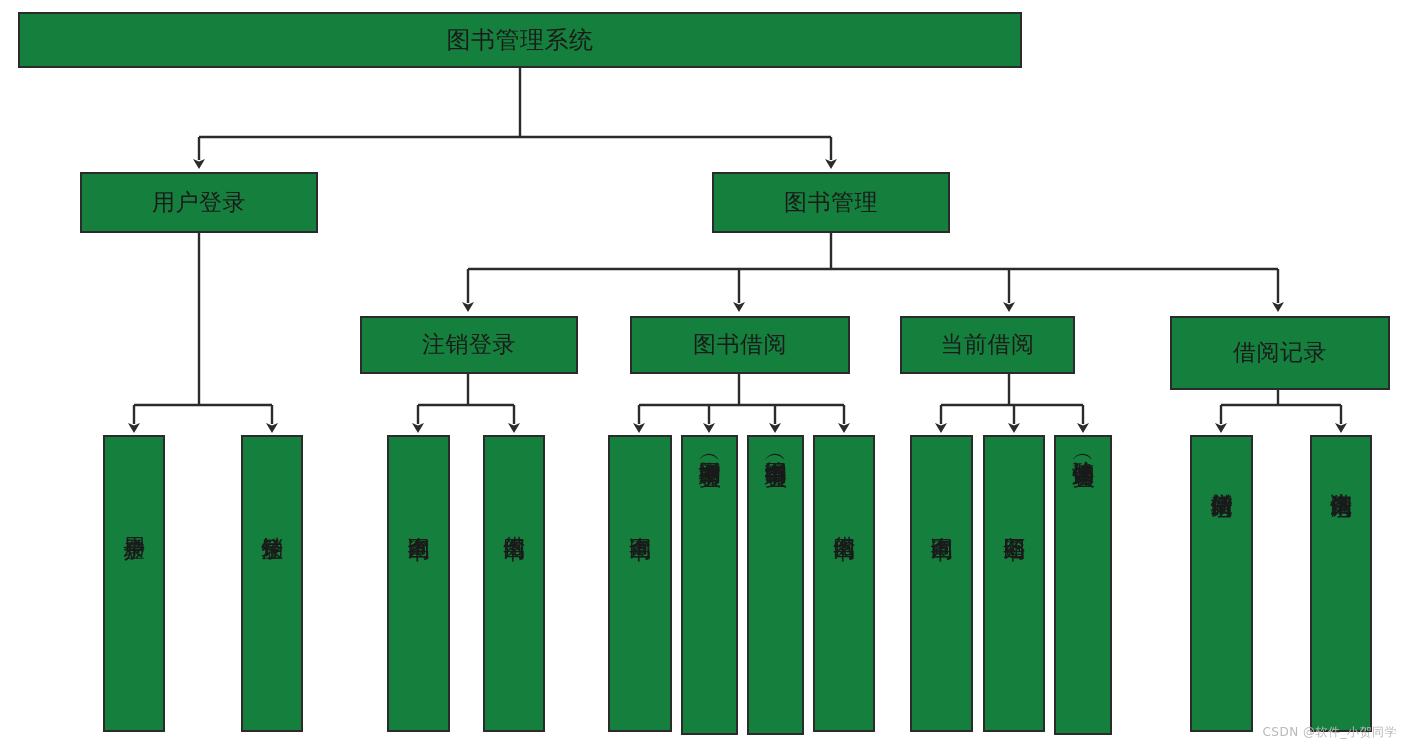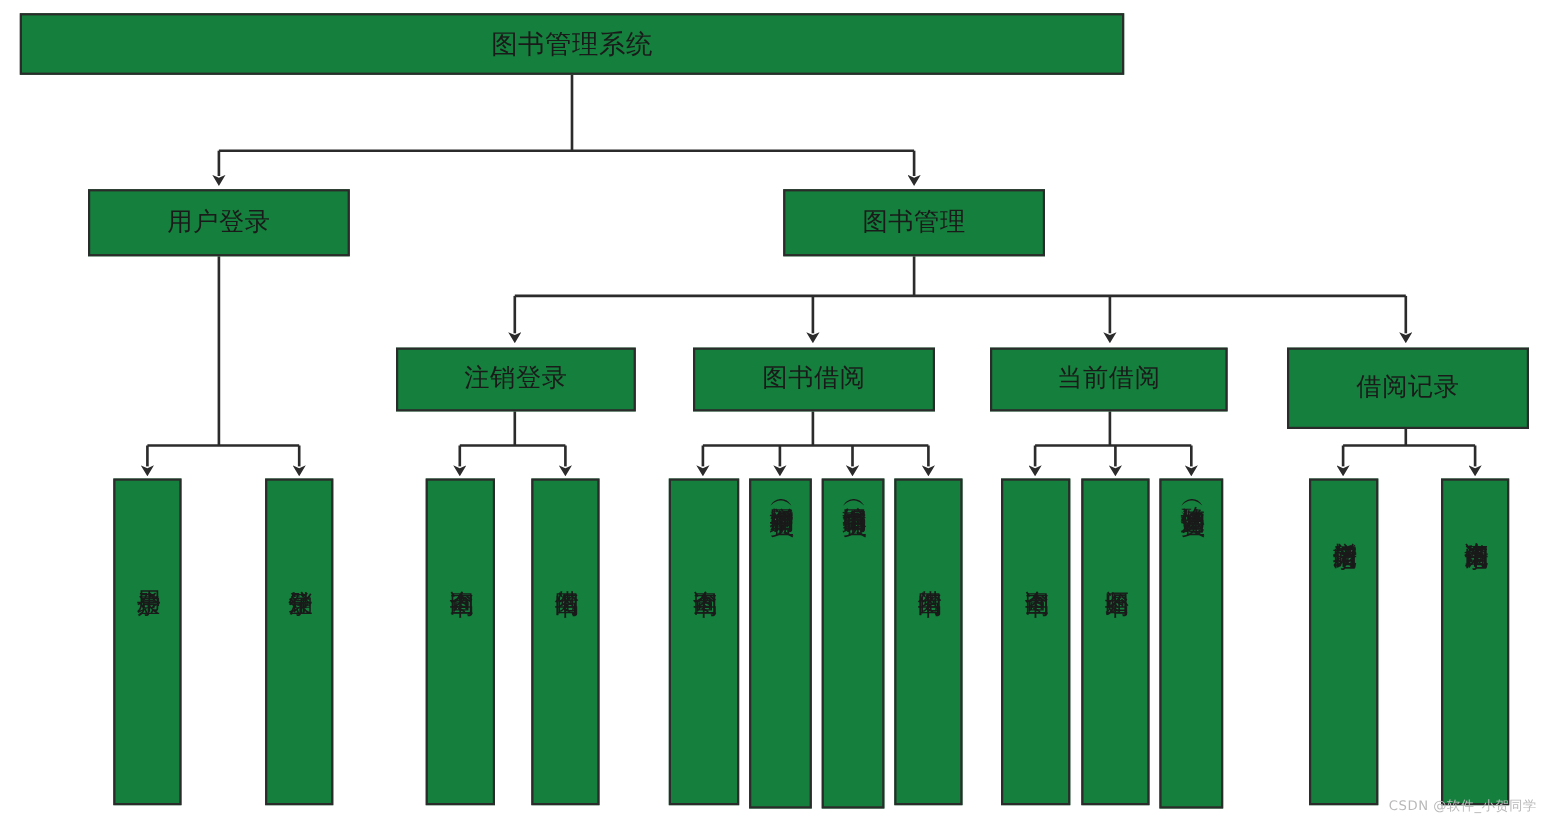--- a/index.html
+++ b/index.html
@@ -141,21 +141,21 @@
   <div class="node horiz" style="left:712px; top:172px; width:238px; height:61px;align-items:center;">
     <span>图书管理</span>
   </div>
 
   <div class="node horiz" style="left:360px; top:316px; width:218px; height:58px;">
     <span>注销登录</span>
   </div>
   <div class="node horiz" style="left:630px; top:316px; width:220px; height:58px;">
     <span>图书借阅</span>
   </div>
-  <div class="node horiz" style="left:900px; top:316px; width:216px; height:58px;">
+  <div class="node horiz" style="left:900px; top:316px; width:175px; height:58px;">
     <span>当前借阅</span>
   </div>
   <div class="node horiz" style="left:1170px; top:316px; width:220px; height:74px;">
     <span>借阅记录</span>
   </div>
 
   <div class="node leaf short" style="left:103px; top:435px; width:62px; height:297px;">
     <span class="vtext">用户登录</span>
   </div>
   <div class="node leaf short" style="left:241px; top:435px; width:62px; height:297px;">

